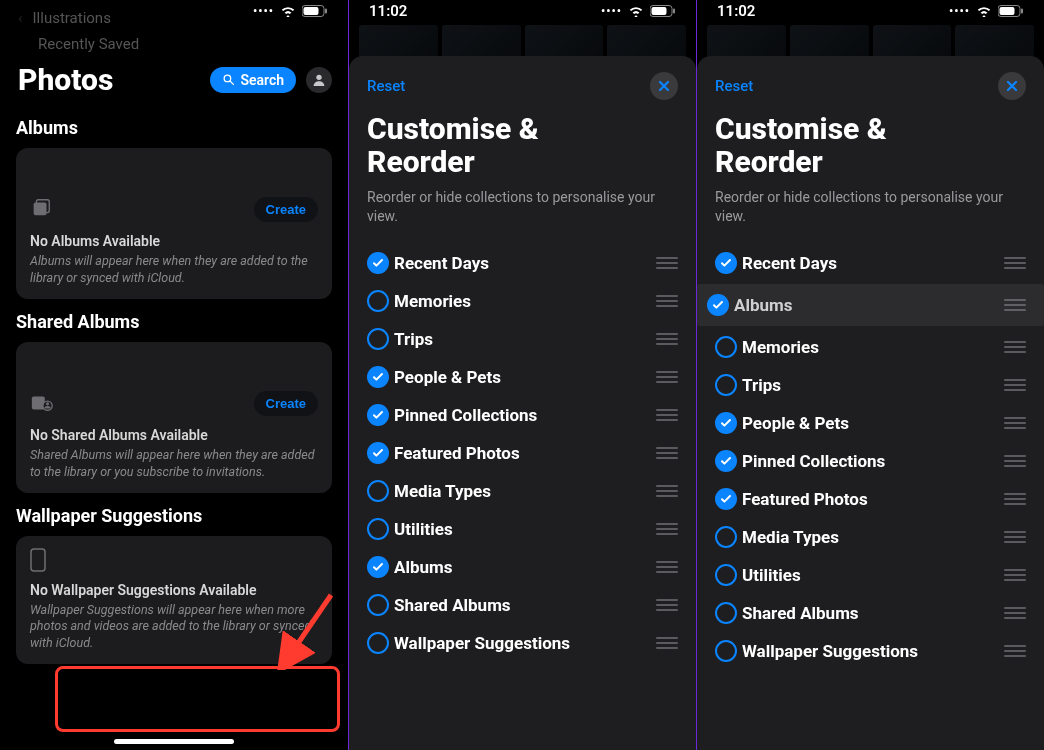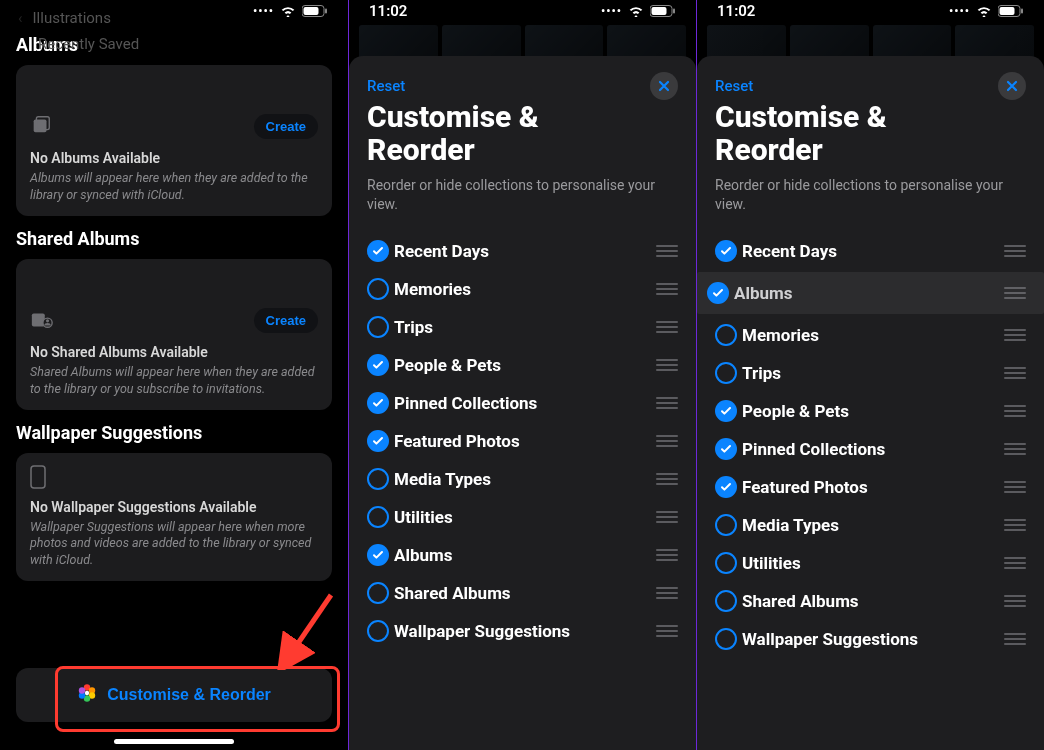--- a/index.html
+++ b/index.html
@@ -113,21 +113,21 @@
   .sheet-bg-blur {
     position:absolute; top:0; left:0; right:0; height:42px;
     display:flex; gap:4px; padding:3px 10px 0 10px; opacity:.25;
   }
   .blur-thumb { flex:1; height:34px; border-radius:3px; background:linear-gradient(135deg,#3a4a5a,#202a34); }
   .sheet {
     position:absolute; top:34px; left:0; right:0; bottom:0;
     background:#1e1e20; border-radius:14px 14px 0 0;
     padding: 16px 18px 0 18px;
   }
-  .sheet-top { display:flex; justify-content:space-between; align-items:center; }
+  .sheet-top { display:flex; justify-content:space-between; align-items:center; margin-bottom:12px;}
   .reset-lnk { color:#0a84ff; font-size:15px; font-weight:500; }
   .close-btn {
     width:28px; height:28px; border-radius:14px; background:#3a3a3c;
     display:flex; align-items:center; justify-content:center;
   }
   .sheet-title { font-size:30px; font-weight:800; line-height:1.1; }
   .sheet-sub { font-size:14px; color:#9a9a9d; margin-top:10px; line-height:1.35; }
   .list { margin-top:18px; }
   .row {
     display:flex; align-items:center; gap:5px;
@@ -179,20 +179,38 @@
       <span class="batt-ic">
         <svg width="26" height="12" viewBox="0 0 26 12">
             <rect x="0" y="0.5" width="22" height="11" rx="3" fill="none" stroke="#888" stroke-width="1"></rect>
             <rect x="1.5" y="2" width="15" height="8" rx="2" fill="#fff"></rect>
             <rect x="23" y="3.5" width="2" height="5" rx="1" fill="#888"></rect>
           </svg>
       </span>
     </span>
   </div>
 
+  <div class="s1-head">
+    <div class="s1-title">Photos</div>
+    <div class="s1-head-r">
+      <div class="search-pill">
+        <svg width="13" height="13" viewBox="0 0 24 24">
+            <circle cx="10" cy="10" r="6" fill="none" stroke="#fff" stroke-width="2.5"></circle>
+            <line x1="15" y1="15" x2="21" y2="21" stroke="#fff" stroke-width="2.5" stroke-linecap="round"></line>
+          </svg>
+        <span>Search</span>
+      </div>
+      <div class="profile-ic">
+        <svg width="16" height="16" viewBox="0 0 24 24">
+            <circle cx="12" cy="8" r="4" fill="#c8c8cc"></circle>
+            <path d="M4 21c0-4.4 3.6-7 8-7s8 2.6 8 7" fill="#c8c8cc"></path>
+          </svg>
+      </div>
+    </div>
+  </div>
 
   <div class="section">
     <div class="sec-title">Albums</div>
     <div class="card">
       <div class="card-top">
         <div class="card-ic">
           <svg width="22" height="22" viewBox="0 0 24 24">
               <rect x="4" y="6" width="14" height="14" rx="2" fill="#6e6e72"></rect>
               <rect x="7" y="3" width="14" height="14" rx="2" fill="none" stroke="#6e6e72" stroke-width="1.5"></rect>
             </svg>
@@ -229,36 +247,20 @@
       <div class="card-ic">
         <svg width="16" height="24" viewBox="0 0 16 24">
             <rect x="1" y="1" width="14" height="22" rx="3" fill="none" stroke="#6e6e72" stroke-width="1.5"></rect>
           </svg>
       </div>
       <div class="card-h">No Wallpaper Suggestions Available</div>
       <div class="card-sub">Wallpaper Suggestions will appear here when more photos and videos are added to the library or synced with iCloud.</div>
     </div>
   </div>
 
-  <div class="customise-wrap">
-    <button class="customise-btn">
-      <span>
-        <svg width="20" height="20" viewBox="0 0 20 20">
-          <circle cx="10" cy="4.5" r="3.2" fill="#ff3b30"></circle>
-          <circle cx="15" cy="7.5" r="3.2" fill="#ff9500"></circle>
-          <circle cx="15" cy="12.5" r="3.2" fill="#ffcc00"></circle>
-          <circle cx="10" cy="15.5" r="3.2" fill="#34c759"></circle>
-          <circle cx="5" cy="12.5" r="3.2" fill="#007aff"></circle>
-          <circle cx="5" cy="7.5" r="3.2" fill="#af52de"></circle>
-          <circle cx="10" cy="10" r="2.2" fill="#fff"></circle>
-        </svg>
-      </span>
-      <span>Customise &amp; Reorder</span>
-    </button>
-  </div>
   <div class="annot-box"></div>
   <svg class="annot-arrow" viewBox="0 0 60 80">
     <defs>
         <marker id="ah" markerWidth="8" markerHeight="8" refX="4" refY="4" orient="auto">
           <path d="M0 0 L8 4 L0 8 z" fill="#ff3b30"></path>
         </marker>
       </defs>
     <line x1="55" y1="5" x2="12" y2="68" stroke="#ff3b30" stroke-width="5" marker-end="url(#ah)"></line>
   </svg>
   <div class="home-ind"></div>

